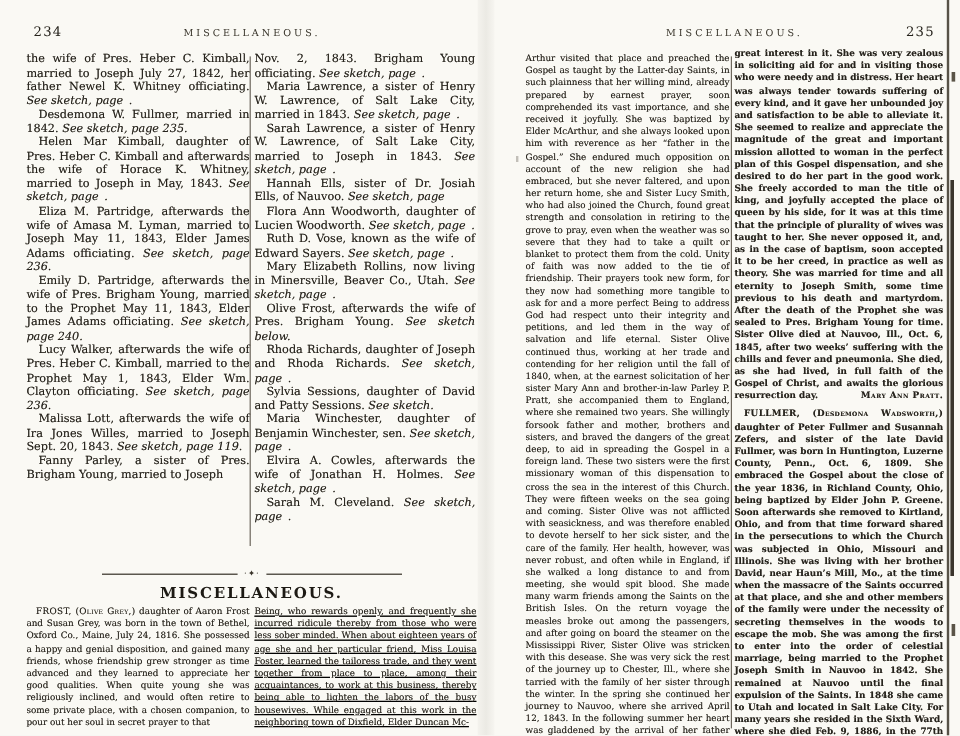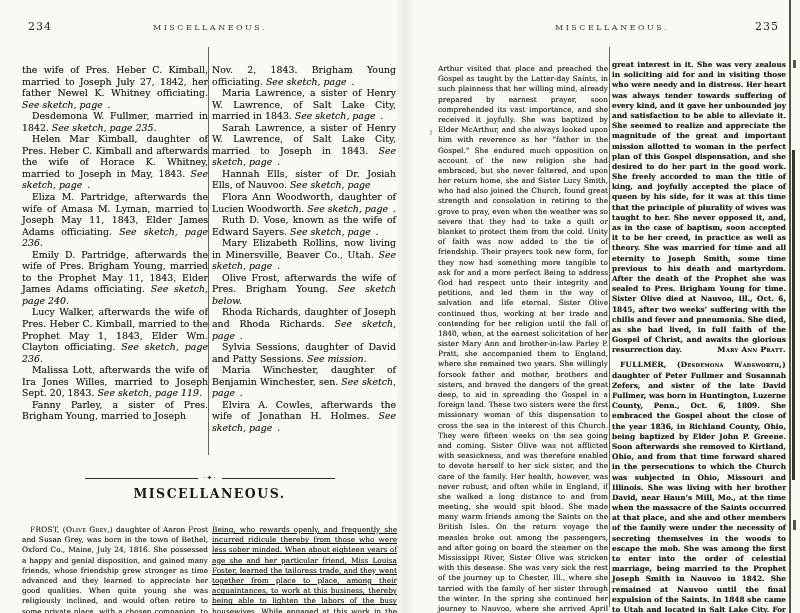--- a/index.html
+++ b/index.html
@@ -6,21 +6,21 @@
   body{
     width:800px;height:613px;overflow:hidden;
     background:#f6f5f0;
     font-family:"DejaVu Serif","Liberation Serif",serif;
   }
   .scan{position:relative;width:800px;height:613px;background:#faf9f4;}
 
   
   .pnum{position:absolute;font-size:11px;font-weight:normal;letter-spacing:1px;color:#26231c;}
   .rhead{position:absolute;text-align:center;font-size:8px;letter-spacing:2.5px;word-spacing:2px;color:#3a362c;}
-  .col{position:absolute;margin-top:20px;}
+  .col{position:absolute;}
   .col p{margin:0;text-align:justify;color:#26231d;text-shadow:0 0 .3px rgba(45,40,28,.55);}
   .list-col p{font-size:9.4px;line-height:11.55px;}
   .list-col p.ind{text-indent:10px;}
   .bio-col p{font-size:7.35px;line-height:10.18px;}
   .bio-col p.ind{text-indent:8px;}
   em{font-style:italic;}
   .lead{font-variant:small-caps;letter-spacing:.3px;}
   .sig{font-variant:small-caps;float:right;letter-spacing:.4px;}
   .vrule{position:absolute;width:1px;background:#6d675c;}
 
@@ -78,23 +78,24 @@
     <div class="col list-col c2-234">
         <p>Nov. 2, 1843. Brigham Young officiating. <em>See sketch, page .</em></p>
         <p class="ind">Maria Lawrence, a sister of Henry W. Lawrence, of Salt Lake City, married in 1843. <em>See sketch, page .</em></p>
         <p class="ind">Sarah Lawrence, a sister of Henry W. Lawrence, of Salt Lake City, married to Joseph in 1843. <em>See sketch, page .</em></p>
         <p class="ind">Hannah Ells, sister of Dr. Josiah Ells, of Nauvoo. <em>See sketch, page</em></p>
         <p class="ind">Flora Ann Woodworth, daughter of Lucien Woodworth. <em>See sketch, page .</em></p>
         <p class="ind">Ruth D. Vose, known as the wife of Edward Sayers. <em>See sketch, page .</em></p>
         <p class="ind">Mary Elizabeth Rollins, now living in Minersville, Beaver Co., Utah. <em>See sketch, page .</em></p>
         <p class="ind">Olive Frost, afterwards the wife of Pres. Brigham Young. <em>See sketch below.</em></p>
         <p class="ind">Rhoda Richards, daughter of Joseph and Rhoda Richards. <em>See sketch, page .</em></p>
-        <p class="ind">Sylvia Sessions, daughter of David and Patty Sessions. <em>See mission.</em></p>
+        <p class="ind">Sylvia Sessions, daughter of David and Patty Sessions. <em>See sketch.</em></p>
         <p class="ind">Maria Winchester, daughter of Benjamin Winchester, sen. <em>See sketch, page .</em></p>
         <p class="ind">Elvira A. Cowles, afterwards the wife of Jonathan H. Holmes. <em>See sketch, page .</em></p>
+        <p class="ind">Sarah M. Cleveland. <em>See sketch, page .</em></p>
       </div>
 
     <div class="divider">
       <span class="dline"></span>
       <span class="dglyph">·✦·</span>
       <span class="dline"></span>
     </div>
 
     <div class="sechead">MISCELLANEOUS.</div>
 

